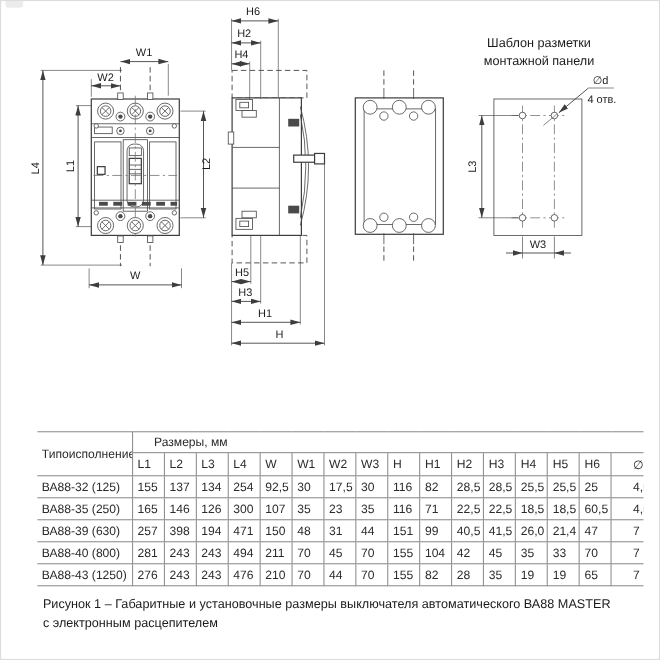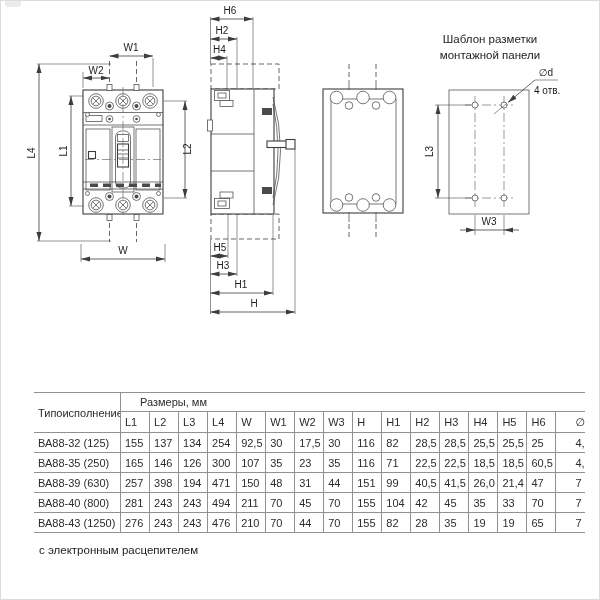--- a/index.html
+++ b/index.html
@@ -368,15 +368,16 @@
           <td>35</td>
           <td>19</td>
           <td>19</td>
           <td>65</td>
           <td>7</td>
         </tr>
       </tbody>
   </table>
 
   <div id="caption">
+    <div class="l1">Рисунок 1 – Габаритные и установочные размеры выключателя автоматического ВА88 MASTER</div>
     <div class="l2">с электронным расцепителем</div>
   </div>
 </div>
 
 </body></html>

